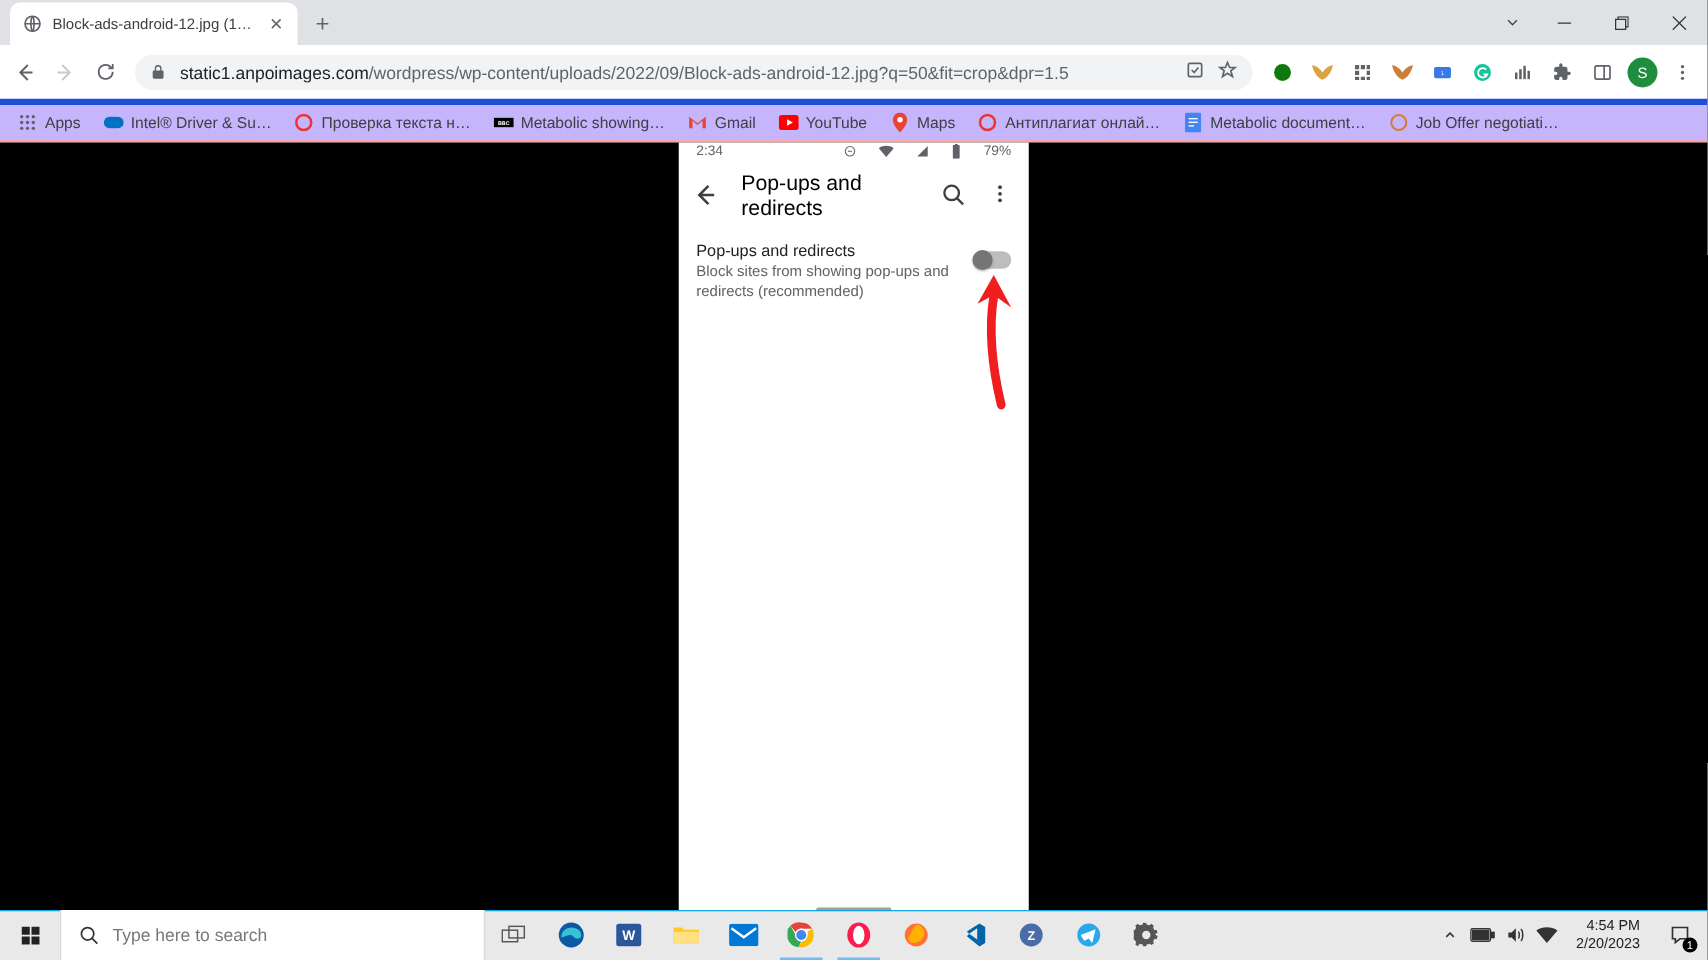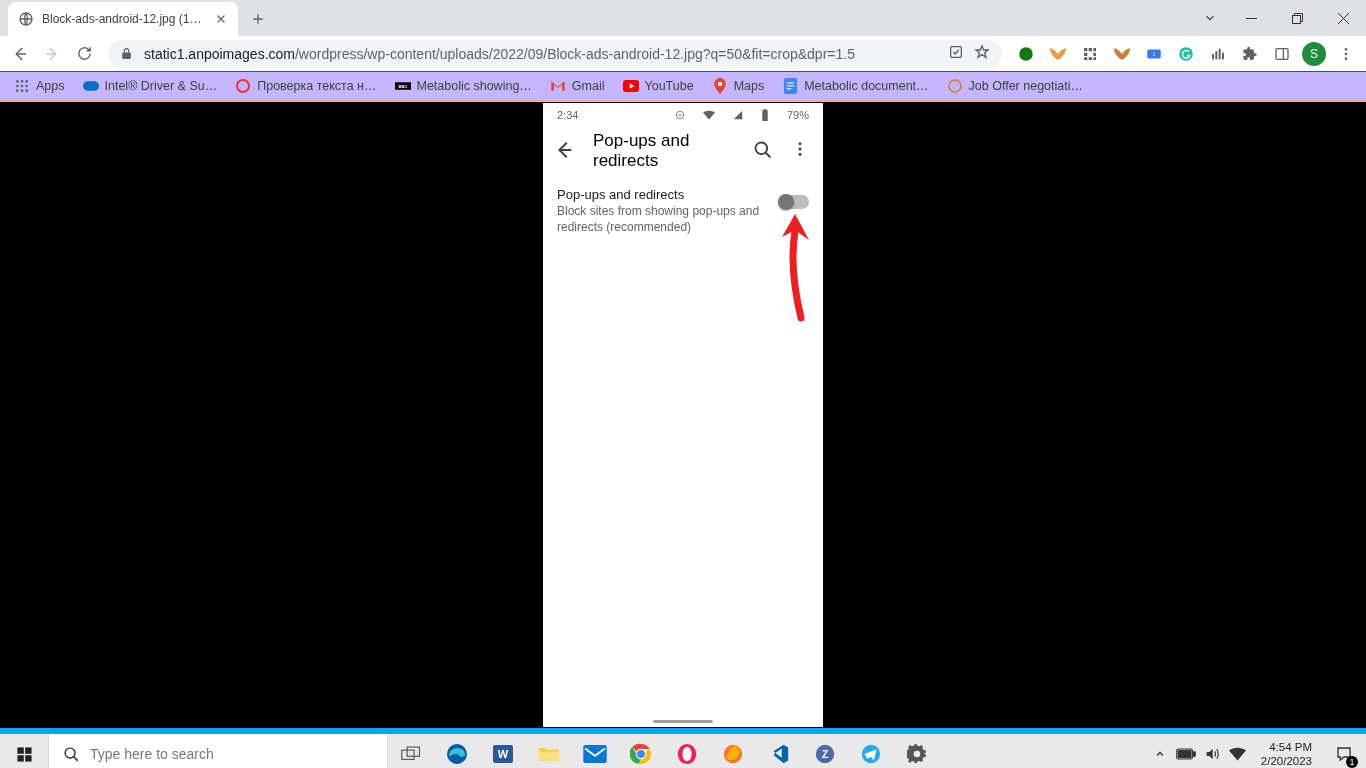--- a/index.html
+++ b/index.html
@@ -10,21 +10,21 @@
 .tabstrip { height: 36px; background: #dfe1e5; display: flex; align-items: flex-end; padding-left: 8px; position: relative; }
 .tab { background: #fff; height: 34px; width: 230px; border-radius: 8px 8px 0 0; display: flex; align-items: center; padding: 0 10px; font-size: 12px; color: #3c4043; gap: 8px; }
 .tab .favicon { width: 16px; height: 16px; flex: none; }
 .tab .title { flex: 1; white-space: nowrap; overflow: hidden; text-overflow: ellipsis; }
 .tab .close { width: 14px; height: 14px; flex: none; cursor: pointer; }
 .newtab { width: 28px; height: 28px; display: flex; align-items: center; justify-content: center; margin-left: 6px; margin-bottom: 3px; cursor: pointer; border-radius: 50%; }
 .win-controls { position: absolute; right: 0; top: 0; height: 36px; display: flex; align-items: center; }
 .win-controls div { width: 46px; height: 36px; display: flex; align-items: center; justify-content: center; cursor: pointer; color: #444; }
 .win-controls .caret { width: 36px; }
 
-.toolbar { height: 36px; background: #fff; display: flex; align-items: center; padding: 0 6px; gap: 4px; border-bottom: 1px solid #1d4ed8; }
+.toolbar { height: 48px; background: #fff; display: flex; align-items: center; padding: 0 6px; gap: 4px; border-bottom: 5px solid #1d4ed8; }
 .nav-btn { width: 28px; height: 28px; display: flex; align-items: center; justify-content: center; border-radius: 50%; cursor: pointer; }
 .nav-btn.disabled { opacity: .35; cursor: default; }
 .omnibox { flex: 1; height: 28px; background: #f1f3f4; border-radius: 14px; display: flex; align-items: center; padding: 0 12px; gap: 10px; font-size: 14px; color: #5f6368; margin: 0 6px; }
 .omnibox .lock { width: 14px; height: 14px; flex: none; }
 .omnibox .url { flex: 1; white-space: nowrap; overflow: hidden; }
 .omnibox .url .host { color: #202124; }
 .ext-row { display: flex; align-items: center; gap: 4px; }
 .ext-btn { width: 28px; height: 28px; display: flex; align-items: center; justify-content: center; border-radius: 4px; cursor: pointer; position: relative; }
 .ext-btn svg { display: block; }
 .avatar { width: 24px; height: 24px; border-radius: 50%; background: #1e8e3e; color: #fff; font-size: 12px; display: flex; align-items: center; justify-content: center; }
@@ -45,21 +45,21 @@
 .setting-row { display: flex; padding: 12px 14px 0 14px; align-items: flex-start; }
 .setting-text { flex: 1; }
 .setting-text .t { font-size: 13px; color: #202124; }
 .setting-text .s { font-size: 12px; color: #5f6368; line-height: 1.3; margin-top: 2px; }
 .toggle { width: 30px; height: 14px; background: #bdbdbd; border-radius: 7px; position: relative; margin-top: 8px; cursor: pointer; flex: none; }
 .toggle .knob { position: absolute; width: 16px; height: 16px; background: #757575; border-radius: 50%; left: -1px; top: -1px; box-shadow: 0 1px 2px rgba(0,0,0,.3); }
 .arrow-overlay { position: absolute; left: 236px; top: 110px; pointer-events: none; }
 .home-indicator { position: absolute; bottom: 4px; left: 50%; transform: translateX(-50%); width: 60px; height: 3px; background: #9e9e9e; border-radius: 2px; }
 
 
-.taskbar { height: 40px; background: #e9e9e9; display: flex; align-items: flex-start; border-top: 6px solid #0ea5e9; }
+.taskbar { height: 40px; background: #e9e9e9; display: flex; align-items: flex-end; border-top: 1px solid #0ea5e9; }
 .start { width: 48px; height: 40px; display: flex; align-items: center; justify-content: center; cursor: pointer; }
 .searchbox { width: 340px; height: 40px; background: #fff; display: flex; align-items: center; padding: 0 14px; gap: 10px; border: 1px solid #d8d8d8; border-top: none; border-bottom: none; cursor: text; }
 .searchbox span { color: #777; font-size: 14px; }
 .tb-btn { width: 46px; height: 40px; display: flex; align-items: center; justify-content: center; cursor: pointer; position: relative; }
 .tb-btn.active::after { content: ""; position: absolute; bottom: 0; left: 6px; right: 6px; height: 2px; background: #76b9ed; }
 .tray { margin-left: auto; display: flex; align-items: center; height: 40px; }
 .tray-ico { width: 26px; height: 40px; display: flex; align-items: center; justify-content: center; cursor: pointer; color: #444; }
 .clock { padding: 0 10px; font-size: 11.5px; color: #222; text-align: right; line-height: 1.25; cursor: pointer; }
 .notif { width: 44px; height: 40px; display: flex; align-items: center; justify-content: center; cursor: pointer; position: relative; }
 .notif .badge { position: absolute; bottom: 6px; right: 8px; background: #000; color: #fff; font-size: 9px; width: 12px; height: 12px; border-radius: 50%; display: flex; align-items: center; justify-content: center; }
@@ -267,20 +267,28 @@
       <span>YouTube</span>
     </div>
   <div class="bm">
       <span class="ico">
         <svg width="12" height="16" viewBox="0 0 16 22">
           <path d="M8 0a8 8 0 0 0-8 8c0 6 8 14 8 14s8-8 8-14a8 8 0 0 0-8-8z" fill="#ea4335"></path>
           <circle cx="8" cy="8" r="3" fill="#fff"></circle>
         </svg>
       </span>
       <span>Maps</span>
+    </div>
+  <div class="bm">
+      <span class="ico">
+        <svg width="16" height="16" viewBox="0 0 24 24">
+          <circle cx="12" cy="12" r="9" fill="none" stroke="#e33" stroke-width="3"></circle>
+        </svg>
+      </span>
+      <span>Антиплагиат онлай…</span>
     </div>
   <div class="bm">
       <span class="ico">
         <svg width="13" height="16" viewBox="0 0 18 22">
           <rect width="18" height="22" rx="2" fill="#4285f4"></rect>
           <rect x="4" y="6" width="10" height="1.5" fill="#fff"></rect>
           <rect x="4" y="10" width="10" height="1.5" fill="#fff"></rect>
           <rect x="4" y="14" width="6" height="1.5" fill="#fff"></rect>
         </svg>
       </span>

